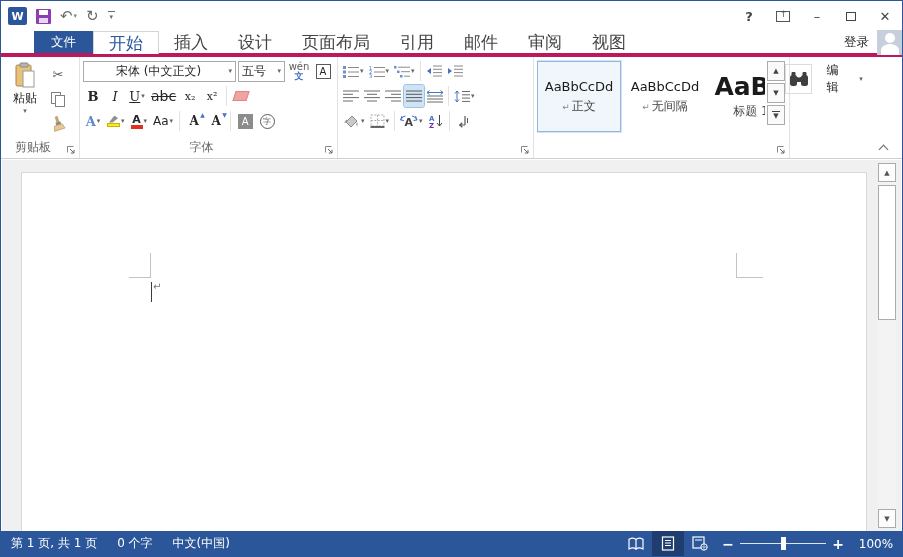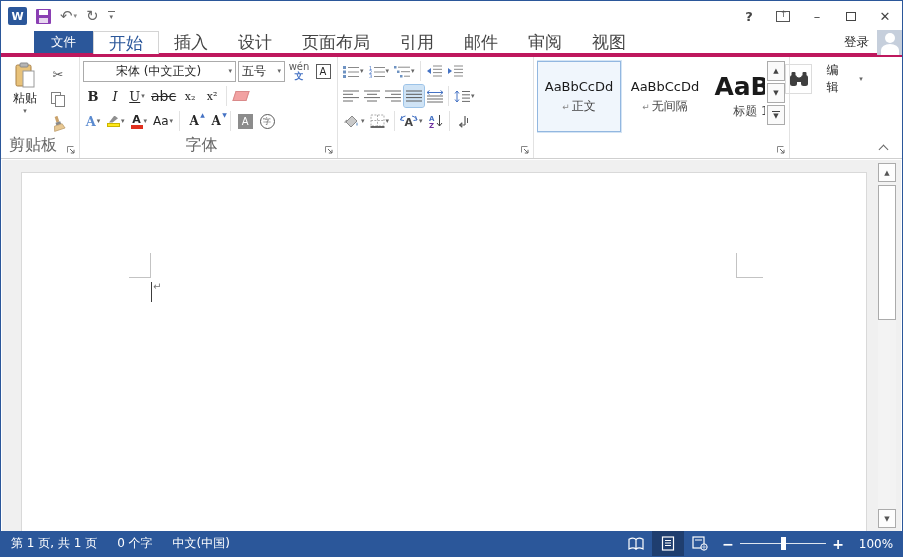--- a/index.html
+++ b/index.html
@@ -37,21 +37,21 @@
   .tab.active{background:#fff;color:#2b579a;border:1px solid #d4d4d4;border-bottom:none;margin-bottom:-1px;z-index:2;}
   .signin{margin-left:auto;display:flex;align-items:center;gap:8px;padding-right:0;}
   .signin-label{color:#262626;font-size:12.5px;}
   .avatar{width:25px;height:25px;background:#c6cfdc;position:relative;overflow:hidden;}
   .avatar::before{content:"";position:absolute;left:7.5px;top:3px;width:10px;height:10px;border-radius:50%;background:#fff;}
   .avatar::after{content:"";position:absolute;left:3.5px;top:14px;width:18px;height:12px;border-radius:50% 50% 0 0;background:#fff;}
   
   .ribbon{position:absolute;top:56px;left:0;right:0;height:102px;background:#fff;
     border-bottom:1px solid #cfcfcf;display:flex;}
   .grp{position:relative;border-right:1px solid #e2e2e2;padding:3px 3px 18px 3px;}
-  .grp-label{position:absolute;bottom:2px;left:0;right:14px;text-align:center;font-size:16px;color:#666;}
+  .grp-label{position:absolute;bottom:2px;left:0;right:14px;text-align:center;font-size:12px;color:#666;}
   .launcher{position:absolute;right:3px;bottom:3px;width:10px;height:10px;}
   .launcher svg{display:block;}
   .dd{font-size:7px;color:#666;line-height:1;}
   .btn{display:flex;align-items:center;justify-content:center;gap:1px;height:22px;min-width:20px;
     padding:0 2px;border-radius:2px;}
   .btn.active{background:#cfe3f5;outline:1px solid #9cc3e8;}
   .vsep{width:1px;background:#e2e2e2;align-self:stretch;margin:1px 2px;}
   
   .grp-clipboard{width:79px;display:flex;gap:2px;}
   .paste-btn{width:42px;display:flex;flex-direction:column;align-items:center;justify-content:flex-start;padding-top:2px;gap:1px;}

